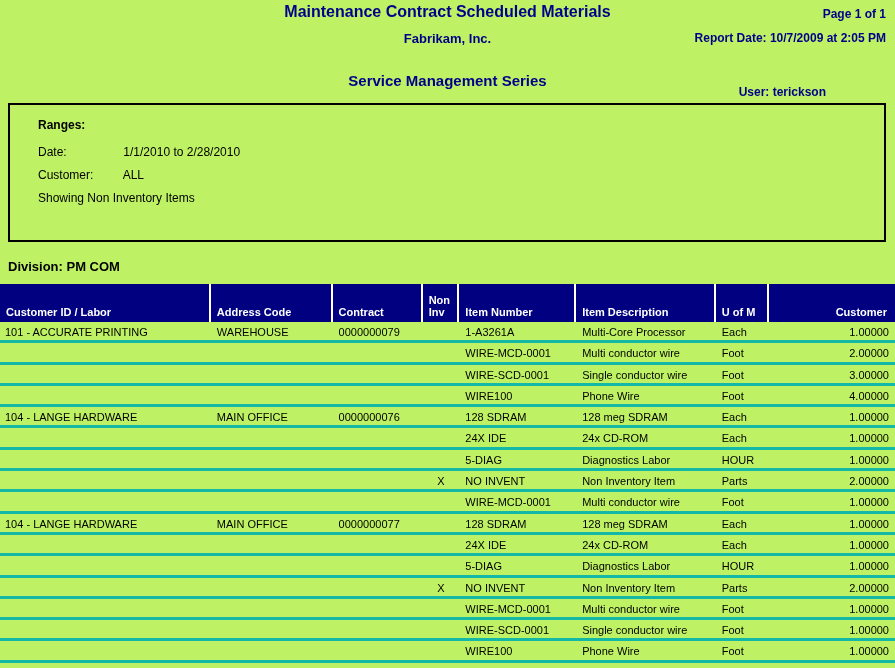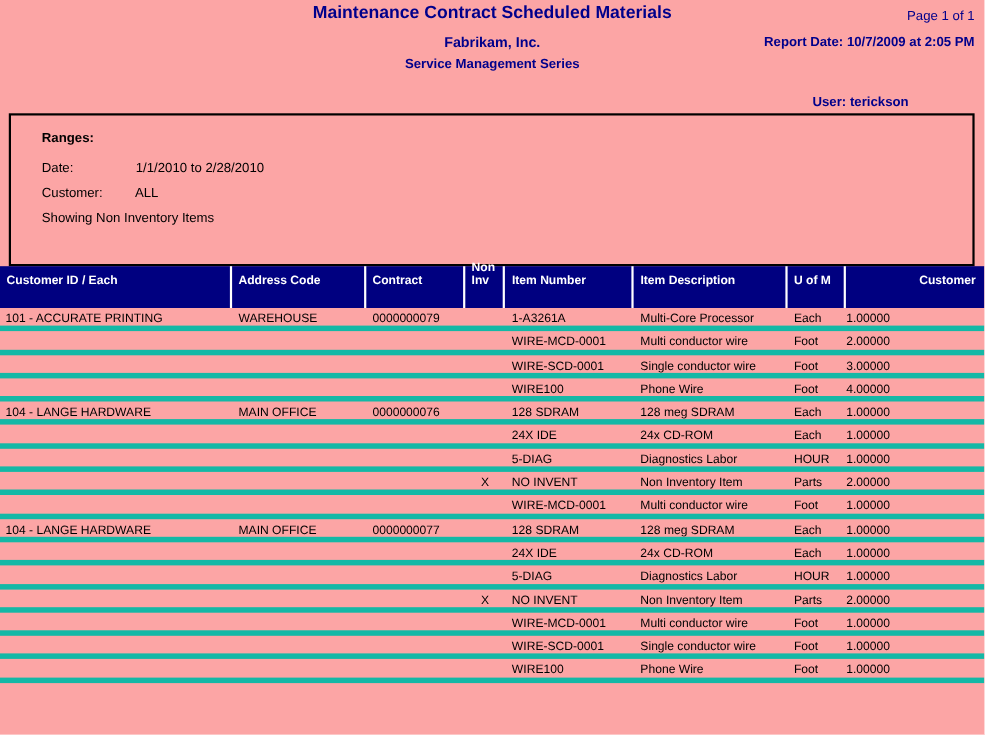--- a/index.html
+++ b/index.html
@@ -1,55 +1,55 @@
 <!DOCTYPE html>
 <html><head>
 <meta charset="utf-8">
 <style>
   * { margin:0; padding:0; box-sizing:border-box; }
   html,body { background:#fff; }
   body { font-family:"Liberation Sans", sans-serif; }
-  .page { position:relative; width:895px; height:668px; background:#fca5a5; overflow:hidden; }
+  .page { position:relative; width:895px; height:668px; background:#bef264; overflow:hidden; }
 
   
   .report-header { position:relative; height:103px; }
   .hdr-center { position:absolute; left:0; top:0; width:895px; text-align:center; color:#00008B; }
   .hdr-title   { position:absolute; left:0; top:3px;  width:100%; font-size:16px; font-weight:bold; }
   .hdr-company { position:absolute; left:0; top:31px; width:100%; font-size:13px; font-weight:bold; }
-  .hdr-series  { position:absolute; left:0; top:51px; width:100%; font-size:12px; font-weight:bold; }
+  .hdr-series  { position:absolute; left:0; top:72px; width:100%; font-size:15px; font-weight:bold; }
   .hdr-right { position:absolute; right:9px; top:0; width:300px; text-align:right; color:#00008B; }
-  .hdr-page   { position:absolute; right:0;   top:7px;  width:100%; font-size:12px; font-weight:normal; }
+  .hdr-page   { position:absolute; right:0;   top:7px;  width:100%; font-size:12px; font-weight:bold; }
   .hdr-rdate  { position:absolute; right:0;   top:31px; width:100%; font-size:12px; font-weight:bold; }
   .hdr-user   { position:absolute; right:60px;top:57px; width:240px; font-size:12px; font-weight:bold;margin-top:28px; }
 
   
   .ranges-box { margin-left:8px; width:878px; height:139px; border:2px solid #000;
                 padding:10px 0 3px 28px; color:#000; }
   .ranges-heading { font-size:12px; font-weight:bold; line-height:20px; margin-bottom:6px; }
   .ranges-row { font-size:12px; line-height:23px; }
   .ranges-label { display:inline-block; width:82px; }
   .ranges-note { font-size:12px; line-height:23px; }
 
   
   .division { margin:17px 0 10px 8px; font-size:13px; font-weight:bold; color:#000; height:15px; }
 
   
   .table { width:895px; }
   .table-head { display:flex; background:#000080; height:38px; }
   .th { color:#fff; font-weight:bold; font-size:11px; display:flex; align-items:flex-end;
-        padding:0 0 19px 6px; border-right:2px solid #fff; line-height:12px; }
+        padding:0 0 4px 6px; border-right:2px solid #fff; line-height:12px; }
   .c0{width:213px}.c1{width:123px}.c2{width:91px}.c3{width:37px}
   .c4{width:118px}.c5{width:141px}.c6{width:54px}.c7{width:127px}
   .th.c7 { border-right:none; justify-content:flex-end; padding-right:8px; padding-left:0; text-align:right; }
-  .tr { display:flex; height:21.3px; border-bottom:5px solid #14b8a6; }
+  .tr { display:flex; height:21.3px; border-bottom:3px solid #14b8a6; }
   .td { font-size:11px; line-height:20px; padding-left:6px; color:#000;
         overflow:hidden; white-space:nowrap; }
   .td.c0 { padding-left:5px; }
   .td.c3 { text-align:center; padding-left:0; }
-  .td.c7 { padding-right:6px; padding-left:0; }
+  .td.c7 { text-align:right; padding-right:6px; padding-left:0; }
 </style>
 </head>
 <body>
 
 <div class="page">
 
   <div class="report-header">
     <div class="hdr-center">
       <div class="hdr-title">Maintenance Contract Scheduled Materials</div>
       <div class="hdr-company">Fabrikam, Inc.</div>
@@ -68,24 +68,25 @@
       <span class="ranges-label">Date:</span>
       <span class="ranges-value">1/1/2010 to 2/28/2010</span>
     </div>
     <div class="ranges-row">
       <span class="ranges-label">Customer:</span>
       <span class="ranges-value">ALL</span>
     </div>
     <div class="ranges-note">Showing Non Inventory Items</div>
   </div>
 
+  <div class="division">Division: PM COM</div>
 
   <div class="table">
     <div class="table-head">
-      <div class="th c0">Customer ID / Each</div>
+      <div class="th c0">Customer ID / Labor</div>
       <div class="th c1">Address Code</div>
       <div class="th c2">Contract</div>
       <div class="th c3">Non Inv</div>
       <div class="th c4">Item Number</div>
       <div class="th c5">Item Description</div>
       <div class="th c6">U of M</div>
       <div class="th c7">Customer</div>
     </div>
     <div>
         <div class="tr">

